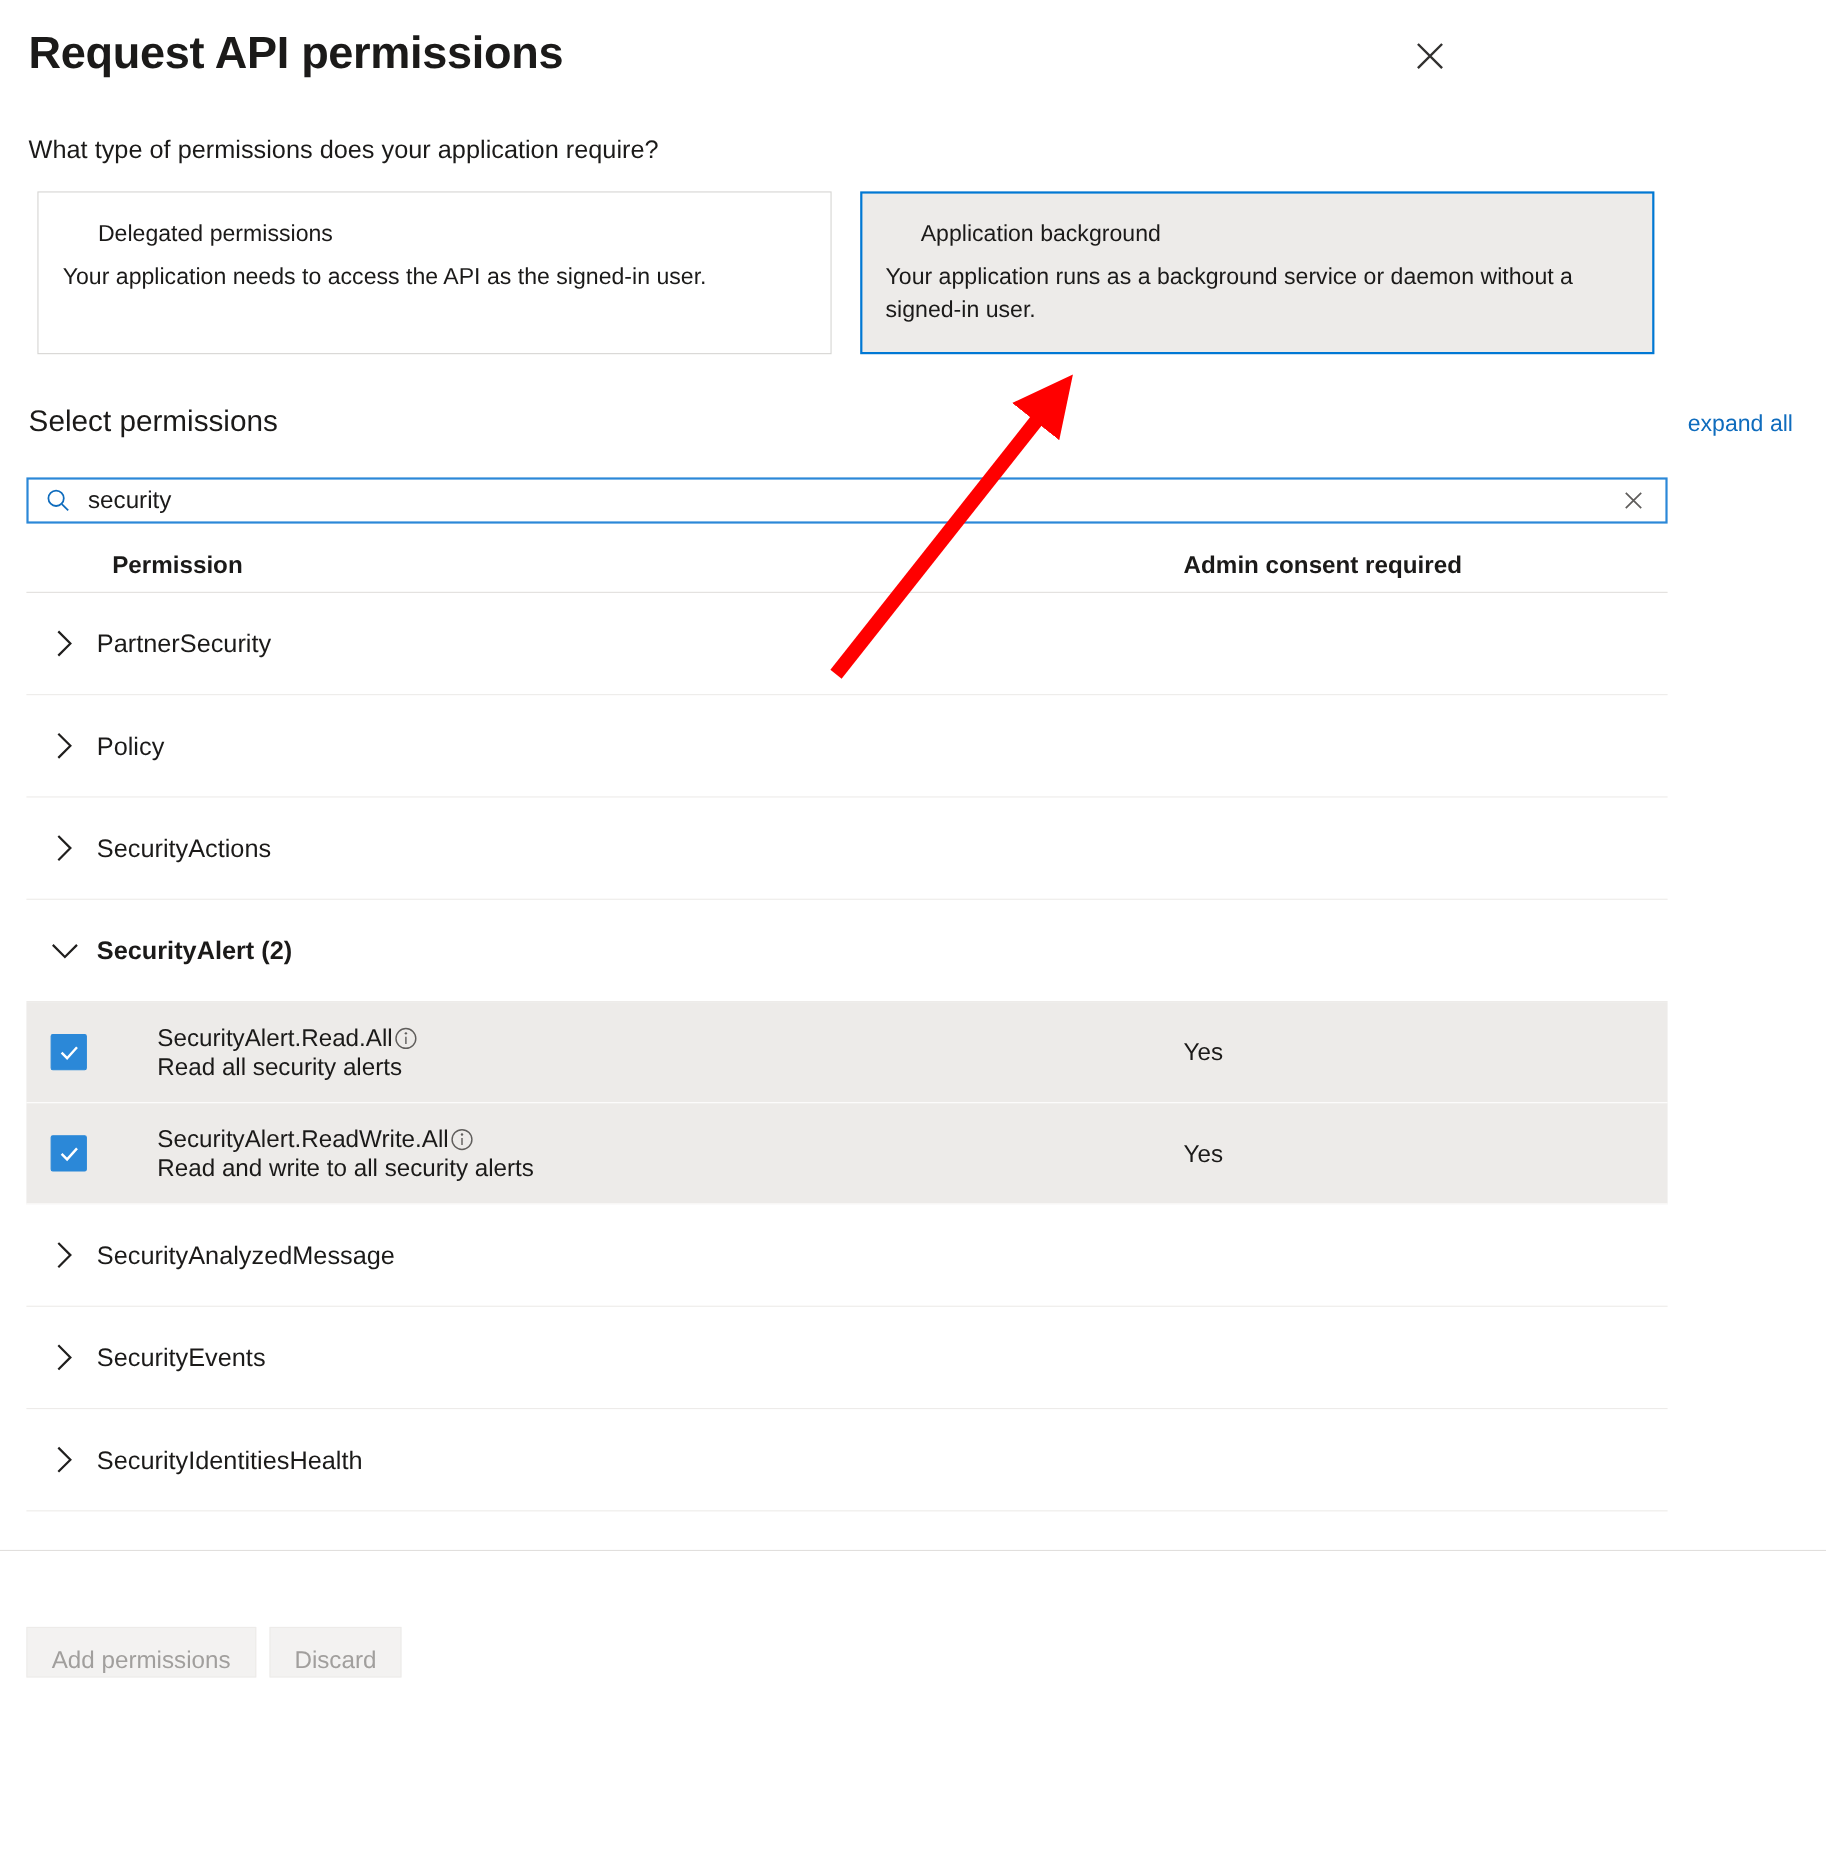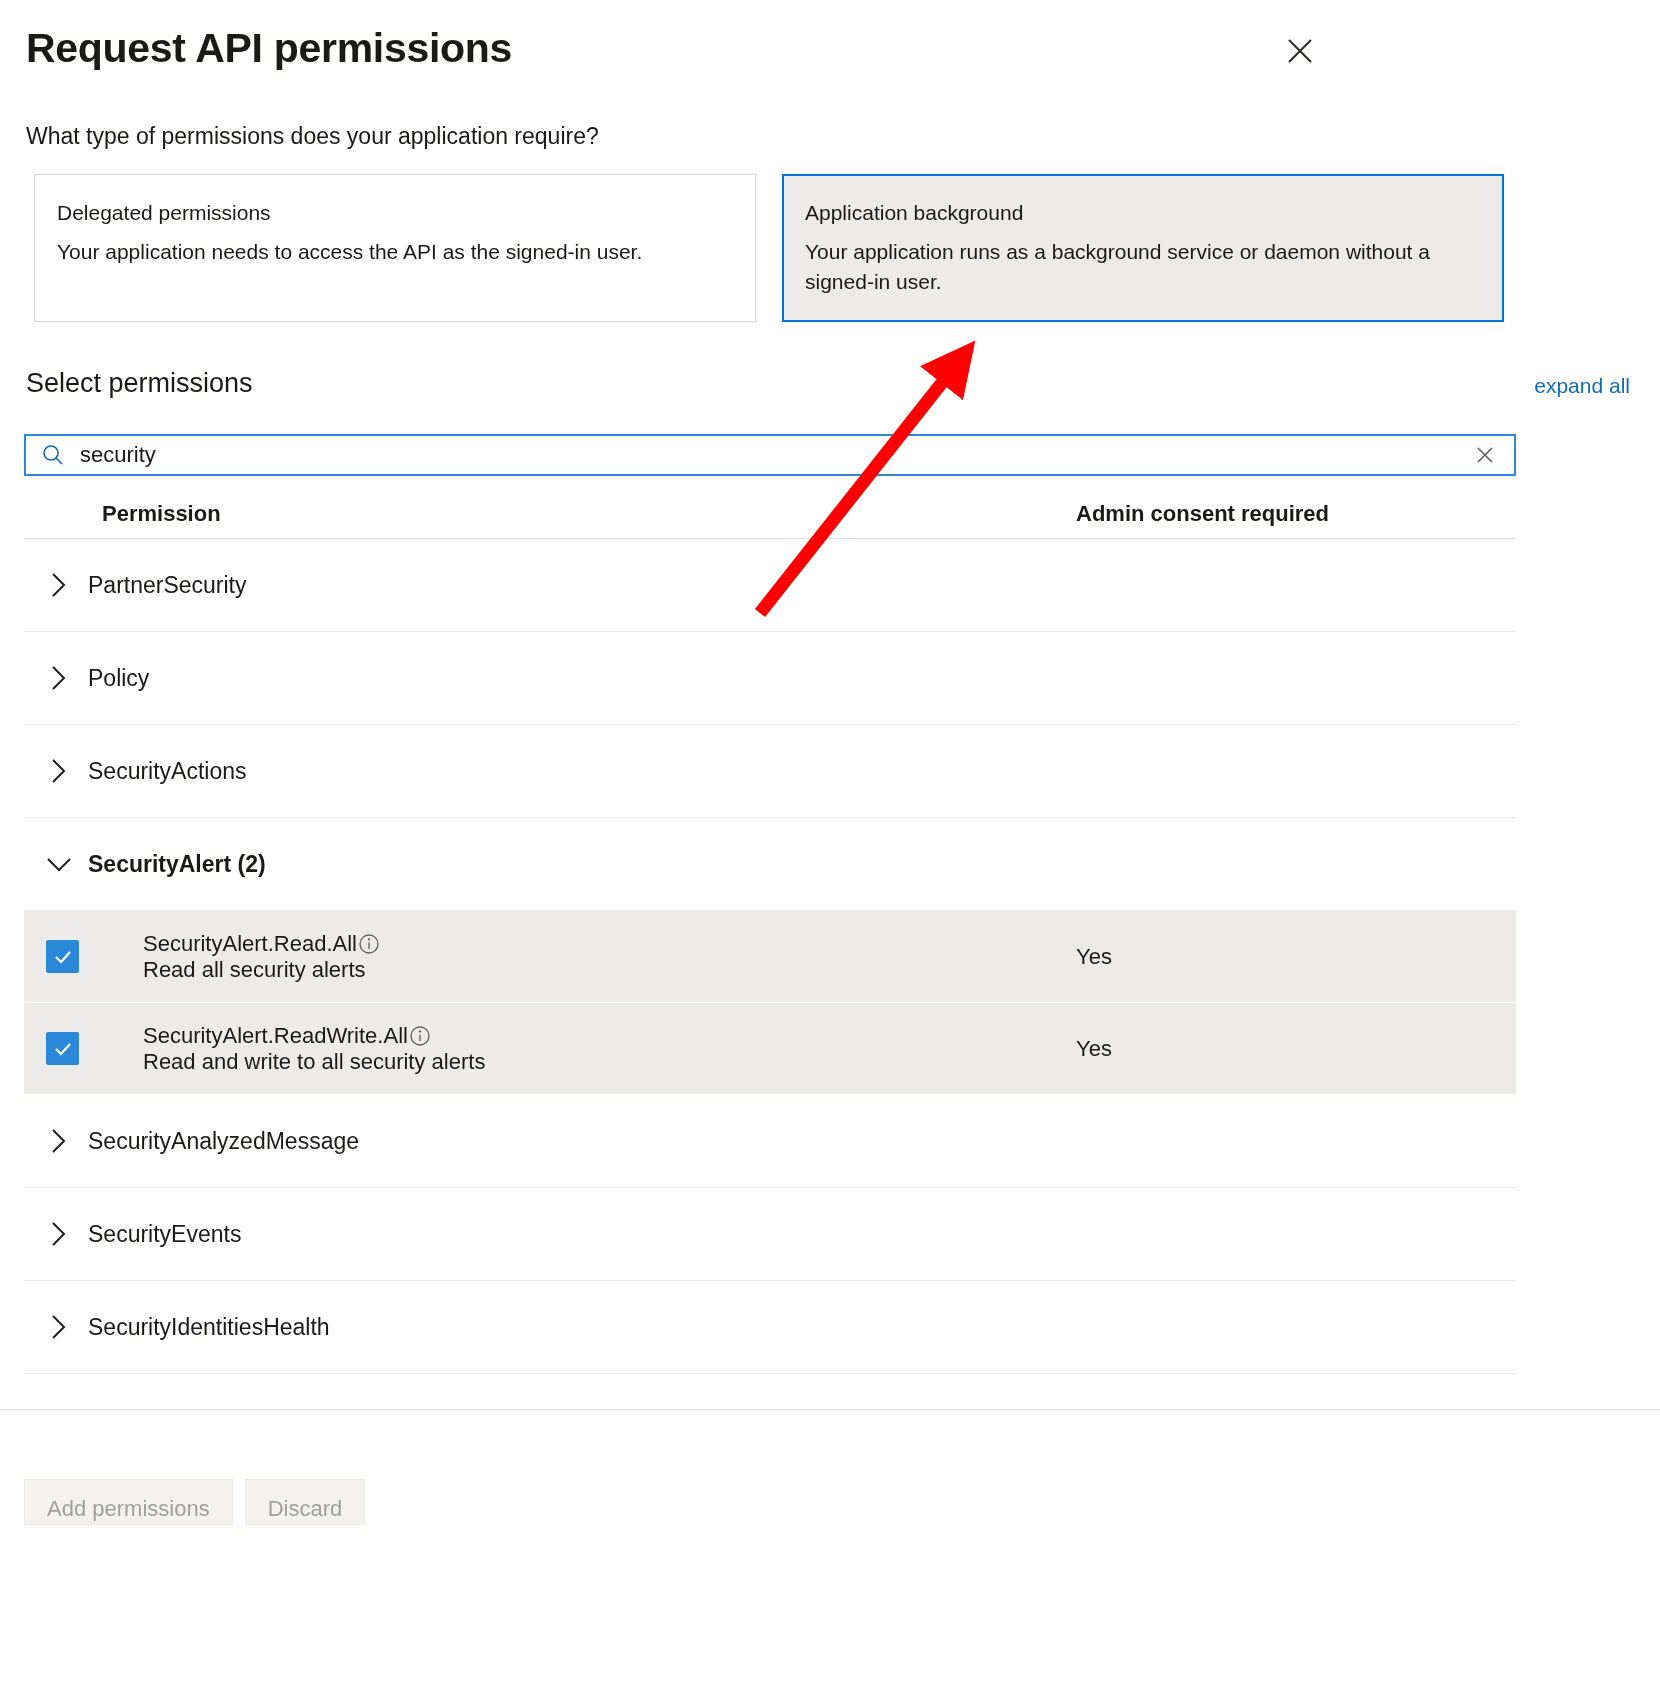--- a/index.html
+++ b/index.html
@@ -41,21 +41,21 @@
     position: absolute; top: 0; height: 148px;
     border: 1px solid #d6d5d3; background: #ffffff;
     padding: 26px 22px 0 22px; cursor: pointer;
   }
   .card.left { left: 0; width: 722px; }
   .card.right {
     left: 748px; width: 722px;
     border: 2px solid #0078d4; background: #edebe9;
     padding: 25px 21px 0 21px;
   }
-  .card-title { font-size: 21px; color: #1b1a19; margin-bottom: 12px; }
+  .card-title { font-size: 21px; color: #1b1a19; margin-bottom: 12px; margin-left: 32px; }
   .card-desc { font-size: 21px; color: #1b1a19; line-height: 1.42; }
 
   
   .select-label {
     position: absolute; left: 26px; top: 368px;
     font-size: 27px; color: #1b1a19; font-weight: 400;
   }
   .expand-all {
     position: absolute; right: 30px; top: 374px;
     font-size: 21px; color: #0f6cbd; text-decoration: none; cursor: pointer;

